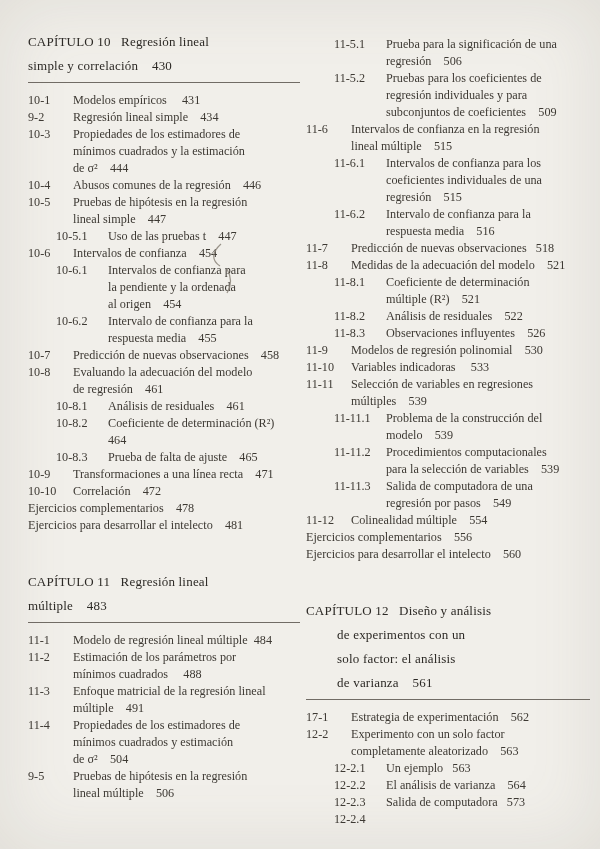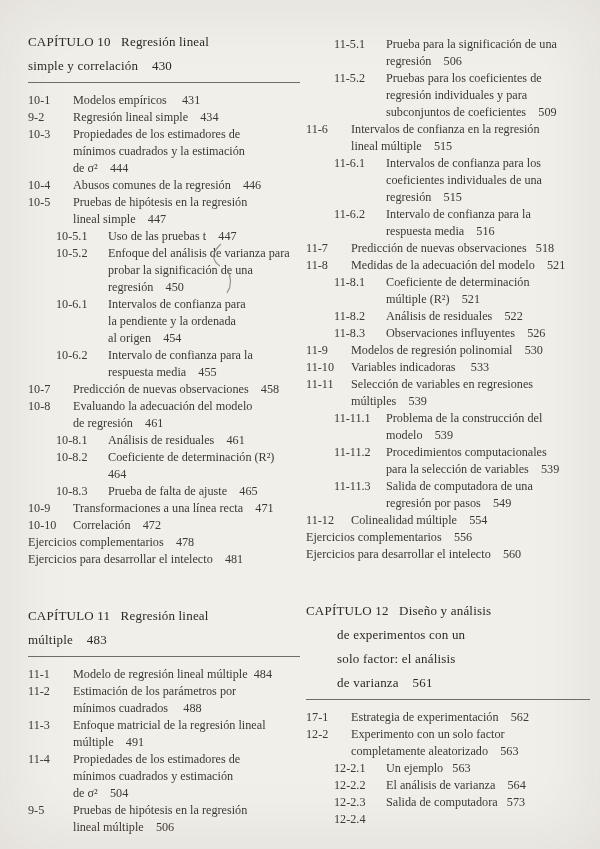--- a/index.html
+++ b/index.html
@@ -67,27 +67,25 @@
     <span class="num">10-5</span>
     <span class="title">Pruebas de hipótesis en la regresión
 lineal simple    447</span>
   </div>
 
   <div class="entry level-2">
     <span class="num">10-5.1</span>
     <span class="title">Uso de las pruebas t    447</span>
   </div>
 
-  <div class="entry level-2">
-    <span class="num">10-5.2</span>
-    <span class="title">Enfoque del análisis de varianza para
-probar la significación de una
-regresión    450</span>
-  </div>
-
+
+  <div class="entry level-1">
+    <span class="num">10-6</span>
+    <span class="title">Intervalos de confianza    454</span>
+  </div>
 
   <div class="entry level-2">
     <span class="num">10-6.1</span>
     <span class="title">Intervalos de confianza para
 la pendiente y la ordenada
 al origen    454</span>
   </div>
 
   <div class="entry level-2">
     <span class="num">10-6.2</span>

